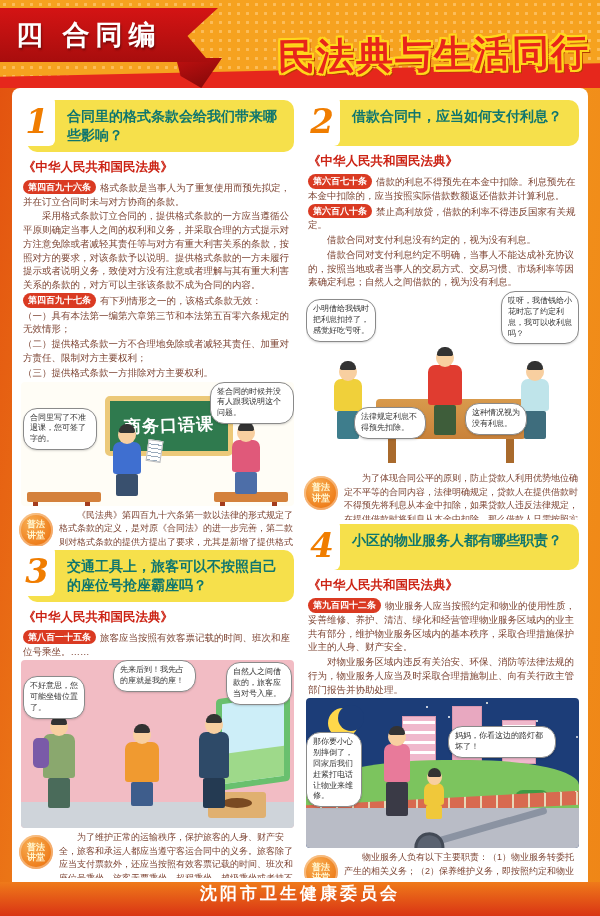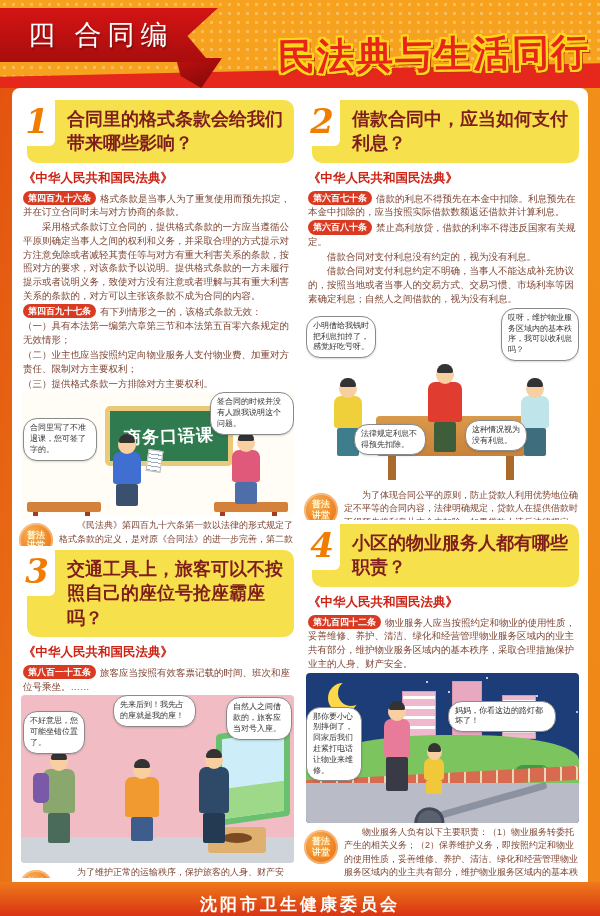--- a/index.html
+++ b/index.html
@@ -17,35 +17,35 @@
     background-size:9px 9px; opacity:.8; }
   .banner .redbar { position:absolute; left:-12px; right:-12px; bottom:-8px; height:26px;
     background:#e6271c; transform:rotate(-1.3deg); }
   .ribbon { position:absolute; left:0; top:8px; width:218px; height:54px;
     background:linear-gradient(180deg,#d41414,#a80d0d);
     clip-path:polygon(0 0,100% 0,86% 52%,96% 100%,0 100%);
     display:flex; align-items:center; }
   .ribbon-fold { position:absolute; left:176px; top:58px; width:46px; height:30px;
     background:linear-gradient(160deg,#c01010,#7e0808);
     clip-path:polygon(0 0,100% 0,55% 100%,10% 60%); }
-  .ribbon-text { color:#fff; font-weight:normal; font-size:27px; letter-spacing:6px;
-    padding-left:28px; text-shadow:1px 2px 2px rgba(0,0,0,.35); white-space:nowrap; }
+  .ribbon-text { color:#fff; font-weight:bold; font-size:27px; letter-spacing:6px;
+    padding-left:16px; text-shadow:1px 2px 2px rgba(0,0,0,.35); white-space:nowrap; }
   .main-title { position:absolute; right:10px; top:30px; font-size:37px; font-weight:bold;
     color:#e8251a; letter-spacing:2px; white-space:nowrap; transform:rotate(-1deg);
     text-shadow:-2px 0 #ffd71c,2px 0 #ffd71c,0 -2px #ffd71c,0 2px #ffd71c,
       -2px -2px #ffd71c,2px 2px #ffd71c,-2px 2px #ffd71c,2px -2px #ffd71c,3px 3px 0 #b33c00; }
   
   .content { position:absolute; top:88px; left:12px; right:12px; bottom:34px;
     background:#fff; border-radius:8px 8px 0 0; padding:8px 7px 4px 7px;
     display:flex; gap:8px; overflow:hidden; }
   .col { width:281px; display:flex; flex-direction:column; }
   .section { position:relative; overflow:hidden; }
   .sec-head { position:relative; background:#f6e04b; border-radius:10px;
     margin:4px 2px 7px 8px; padding:7px 8px 7px 40px; min-height:46px; }
-  .sec-head .title { font-weight:bold; font-size:18px; line-height:1.35; color:#7f1d1d; }
+  .sec-head .title { font-weight:bold; font-size:14px; line-height:1.35; color:#0f766e; }
   .sec-num { position:absolute; left:-8px; top:-4px; width:36px; height:50px; background:#fff;
     border-radius:6px; display:flex; align-items:center; justify-content:center;
     font-family:"DejaVu Serif",serif; font-style:italic; font-weight:bold;
     font-size:34px; color:#f07d00; }
   .law-title { color:#cc2314; font-weight:bold; font-size:12.5px; margin:2px 2px 4px 4px; }
   .art { font-size:9.5px; line-height:1.45; color:#7d4433; margin:0 2px 1px 4px; }
   .art.indent { text-indent:2em; }
   .pill { display:inline-block; background:#da3a22; color:#fff; font-size:9px; font-weight:bold;
     border-radius:9px; padding:1px 5px; margin-right:4px; line-height:1.4; vertical-align:1px; }
   
@@ -116,21 +116,21 @@
     background:repeating-linear-gradient(90deg,#d86a50 0 14px,#e8d8b8 14px 16px);
     transform:rotate(-3deg); }
   .road4 { position:absolute; left:0; right:0; bottom:0; height:40px; background:#b9bcc6; }
   .lamp { position:absolute; right:30px; bottom:18px; width:120px; height:7px; background:#8b93a2;
     transform:rotate(-16deg); border-radius:3px; z-index:2; }
   .lamp::before { content:""; position:absolute; left:-18px; top:-8px; width:24px; height:24px;
     border-radius:50%; background:#5a6270; border:3px solid #434a56; }
   .bush4 { position:absolute; width:34px; height:16px; background:#3f9a44; border-radius:10px; }
   
   .footer { position:absolute; left:0; right:0; bottom:0; height:34px;
-    background:linear-gradient(180deg,#ef7a1a,#d93414); display:flex; align-items:flex-end;
+    background:linear-gradient(180deg,#ef7a1a,#d93414); display:flex; align-items:flex-start;
     justify-content:center; }
   .footer span { color:#fff; font-size:17px; font-weight:bold; letter-spacing:3px; }
 </style>
 </head>
 <body>
 
 <div class="banner">
   <div class="dots"></div>
   <div class="redbar"></div>
   <div class="ribbon-fold"></div>
@@ -151,21 +151,21 @@
       </div>
       <div class="law-title">《中华人民共和国民法典》</div>
       <p class="art">
         <span class="pill">第四百九十六条</span><span>格式条款是当事人为了重复使用而预先拟定，并在订立合同时未与对方协商的条款。</span>
       </p>
       <p class="art indent">采用格式条款订立合同的，提供格式条款的一方应当遵循公平原则确定当事人之间的权利和义务，并采取合理的方式提示对方注意免除或者减轻其责任等与对方有重大利害关系的条款，按照对方的要求，对该条款予以说明。提供格式条款的一方未履行提示或者说明义务，致使对方没有注意或者理解与其有重大利害关系的条款的，对方可以主张该条款不成为合同的内容。</p>
       <p class="art">
         <span class="pill">第四百九十七条</span><span>有下列情形之一的，该格式条款无效：</span>
       </p>
       <p class="art">（一）具有本法第一编第六章第三节和本法第五百零六条规定的无效情形；</p>
-      <p class="art">（二）业主也应当按照约定向物业服务人支付物业费、加重对方责任、限制对方主要权利；</p>
+      <p class="art">（二）提供格式条款一方不合理地免除或者减轻其责任、加重对方责任、限制对方主要权利；</p>
       <p class="art">（三）提供格式条款一方排除对方主要权利。</p>
 
       <div class="scene scene1">
         <div class="blackboard">
           <span>商务口语课</span>
         </div>
         <div class="desk" style="left:6px;"></div>
         <div class="desk" style="right:6px;"></div>
         <div class="person" style="left:92px; top:44px;">
           <div class="head"></div>
@@ -264,21 +264,21 @@
           <div class="head"></div>
           <div class="torso" style="background:#e03c30; width:34px; height:40px;"></div>
           <div class="legs" style="background:#3e5d3a; height:30px;"></div>
         </div>
         <div class="person" style="right:30px; top:72px;">
           <div class="head"></div>
           <div class="torso" style="background:#bfe4ea;"></div>
           <div class="legs" style="background:#3e6d7d; height:28px;"></div>
         </div>
         <div class="bubble" style="left:0px; top:8px; width:70px;">小明借给我钱时把利息扣掉了，感觉好吃亏呀。</div>
-        <div class="bubble" style="right:0px; top:0px; width:78px;">哎呀，维护物业服务区域内的基本秩序，我可以收利息吗？</div>
+        <div class="bubble" style="right:0px; top:0px; width:78px;">哎呀，我借钱给小花时忘了约定利息，我可以收利息吗？</div>
         <div class="bubble" style="left:48px; top:116px; width:72px;">法律规定利息不得预先扣除。</div>
         <div class="bubble" style="right:52px; top:112px; width:62px;margin-left:37px;">这种情况视为没有利息。</div>
       </div>
 
       <div class="pufa">
         <div class="pufa-badge">
           <span>普法</span>
           <span>讲堂</span>
         </div>
         <div>
@@ -290,20 +290,21 @@
 
     <div class="section" style="height:358px;">
       <div class="sec-head">
         <div class="sec-num">4</div>
         <div class="title">小区的物业服务人都有哪些职责？</div>
       </div>
       <div class="law-title">《中华人民共和国民法典》</div>
       <p class="art">
         <span class="pill">第九百四十二条</span><span>物业服务人应当按照约定和物业的使用性质，妥善维修、养护、清洁、绿化和经营管理物业服务区域内的业主共有部分，维护物业服务区域内的基本秩序，采取合理措施保护业主的人身、财产安全。</span>
       </p>
+      <p class="art indent">对物业服务区域内违反有关治安、环保、消防等法律法规的行为，物业服务人应当及时采取合理措施制止、向有关行政主管部门报告并协助处理。</p>
 
       <div class="scene scene4">
         <div class="star" style="left:120px; top:8px;"></div>
         <div class="moon"></div>
         <div class="building" style="left:96px; top:18px; width:34px; height:48px;"></div>
         <div class="building" style="left:146px; top:8px; width:30px; height:58px; background:#e8a8c0;"></div>
         <div class="building" style="left:196px; top:22px; width:34px; height:44px;"></div>
         <div class="lawn4"></div>
         <div class="bush4" style="right:30px; top:92px;"></div>
         <div class="wall4"></div>

